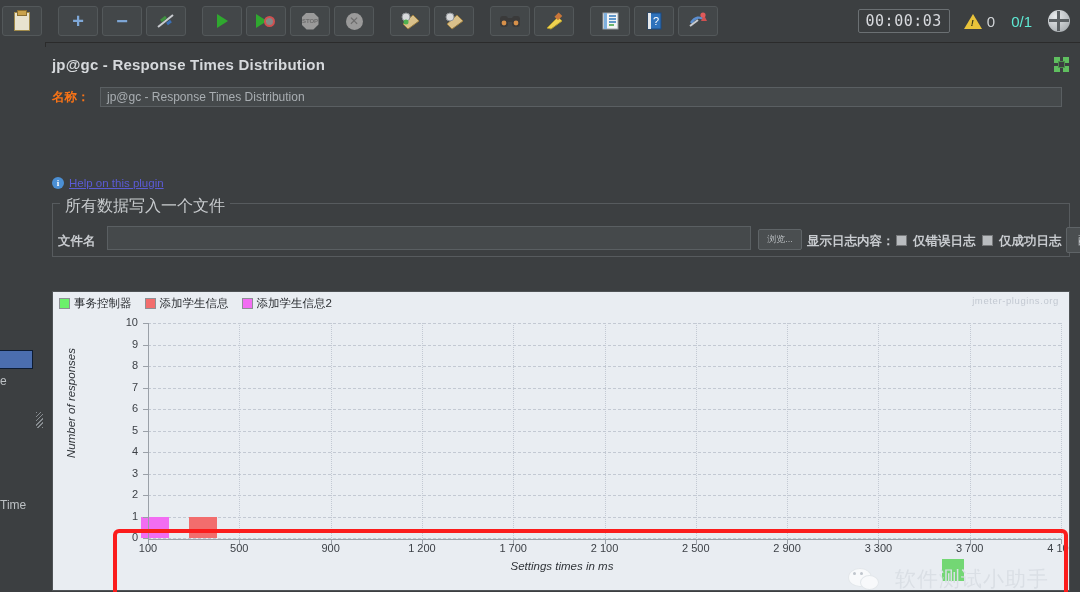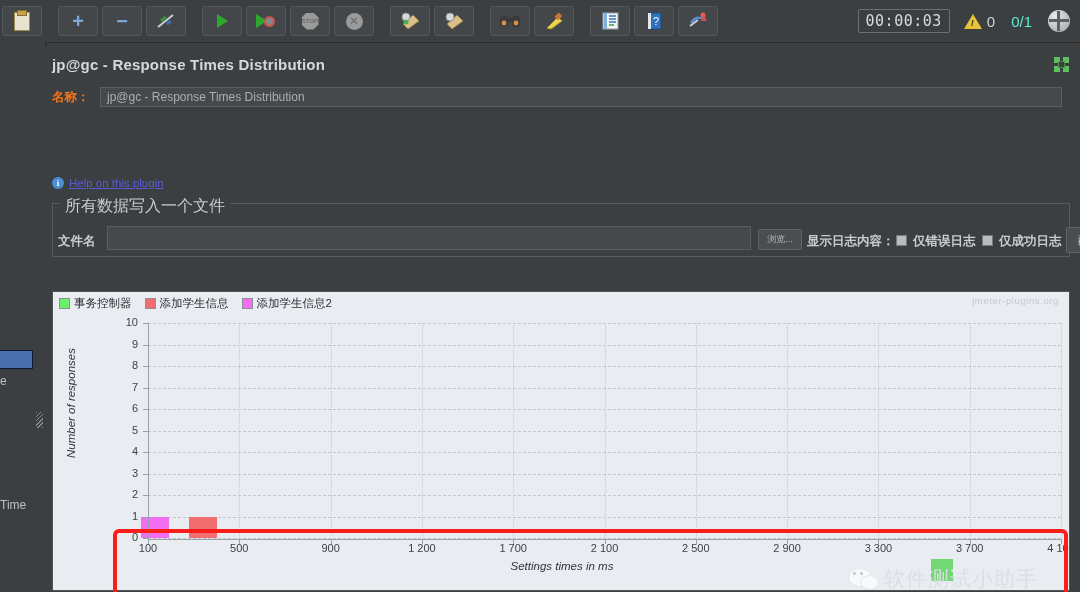--- a/index.html
+++ b/index.html
@@ -177,21 +177,21 @@
     transform:rotate(-90deg);text-align:center;
     font-size:11.5px;font-style:italic;color:#2f3338;
   }
   .xlabel{
     position:absolute;left:0;top:268px;width:1018px;text-align:center;
     font-size:11.5px;font-style:italic;color:#2f3338;
   }
   .bar{position:absolute;bottom:0;}
 
   .wm-brand{
-    position:absolute;left:803px;top:518px;display:flex;align-items:center;gap:6px;
+    position:absolute;left:803px;top:518px;display:flex;align-items:center;gap:17px;
     opacity:.85;
   }
   .wm-chat{width:30px;height:22px;position:relative;}
   .wm-chat .b1{position:absolute;left:0;top:0;width:22px;height:17px;border-radius:50%;background:#fbfcfd;border:1px solid #e2e6ea;}
   .wm-chat .b2{position:absolute;left:12px;top:7px;width:17px;height:13px;border-radius:50%;background:#fbfcfd;border:1px solid #e2e6ea;}
   .wm-chat .d{position:absolute;width:3px;height:3px;border-radius:50%;background:#b9bfc7;}
   .wm-text{font-size:21px;color:#d8dde3;letter-spacing:1px;position:relative;}
   .wm-hl{position:absolute;left:47px;top:-6px;width:22px;height:22px;background:#5fd45f;}
 
   .redbox{

